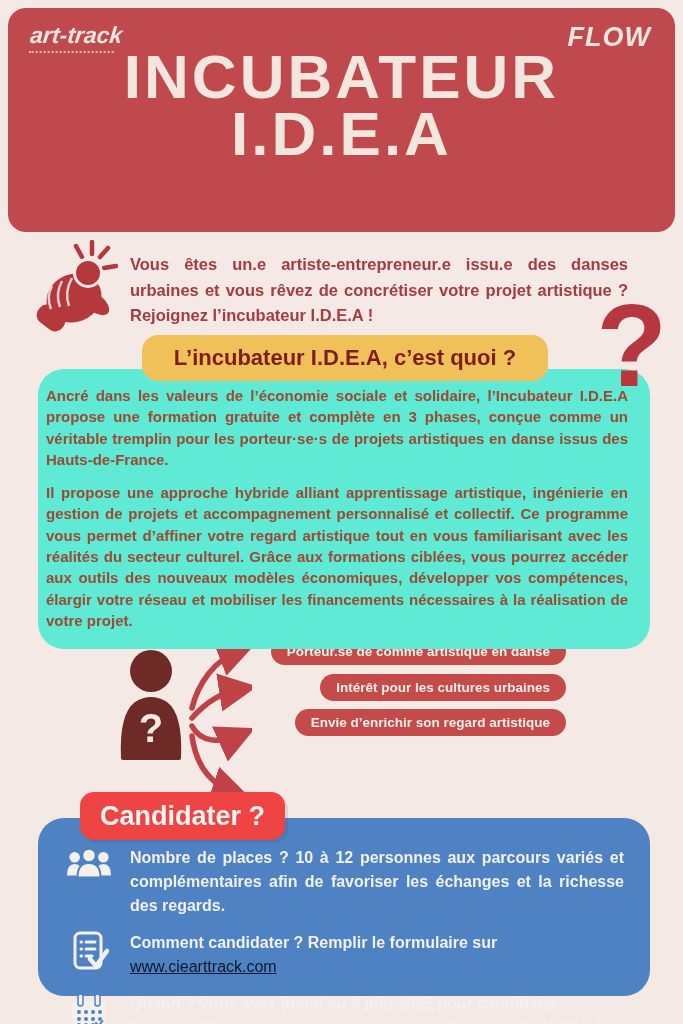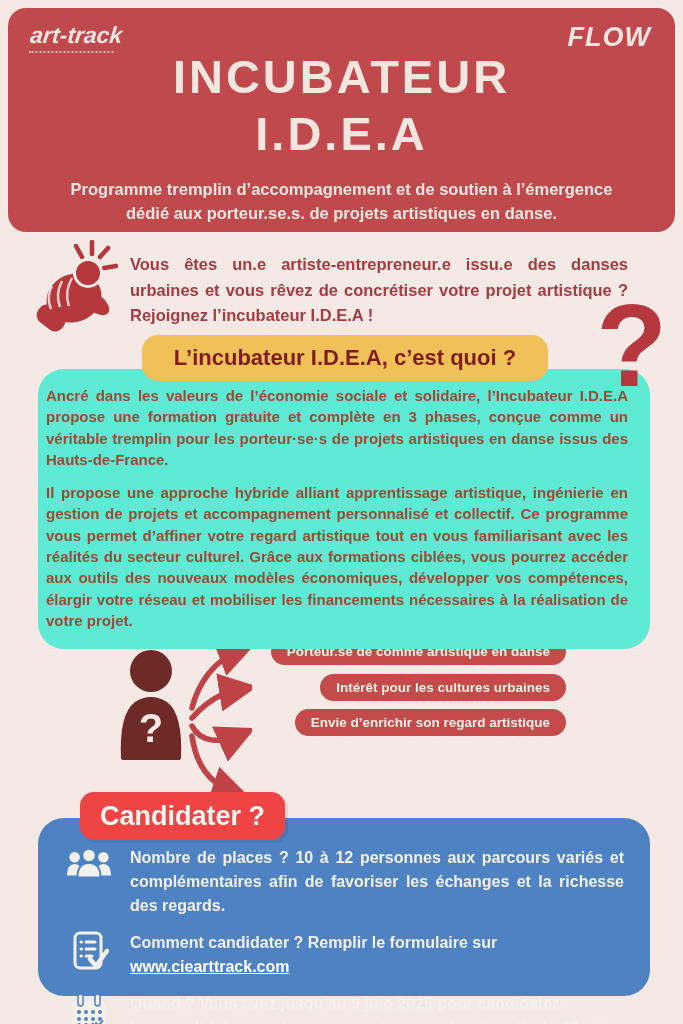--- a/index.html
+++ b/index.html
@@ -20,21 +20,21 @@
   .logo-arttrack .logo-sub{
     display:block;height:3px;margin-top:2px;width:92%;
     border-top:2px dotted rgba(243,230,223,.75);
   }
   .logo-flow{
     position:absolute;right:24px;top:14px;font-size:27px;font-weight:800;
     font-style:italic;letter-spacing:1px;
   }
   .main-title{
     position:absolute;left:0;right:0;top:40px;text-align:center;
-    font-size:47px;line-height:57px;font-weight:800;letter-spacing:3px;
+    font-size:62px;line-height:57px;font-weight:800;letter-spacing:3px;
   }
   .header-subtitle{
     position:absolute;left:0;right:0;top:170px;padding:0 48px;
     text-align:center;font-size:16.5px;font-weight:700;line-height:1.45;
   }
   
   #finger{position:absolute;left:36px;top:240px;}
   #intro-text{
     position:absolute;left:130px;top:252px;width:498px;
     color:#a43c40;font-size:16.5px;font-weight:700;line-height:1.55;
@@ -95,38 +95,37 @@
     padding:28px 26px 0 28px;
   }
   .apply-row{display:flex;gap:18px;align-items:flex-start;margin-bottom:13px;}
   .apply-icon{flex:0 0 46px;display:flex;justify-content:center;}
   .apply-text{
     flex:1;color:#f4f1ed;font-size:16px;font-weight:600;line-height:1.5;
   }
   .apply-text.justify{text-align:justify;}
   .b{font-weight:800;}
   .u{text-decoration:underline;}
-  a.link{color:#ffffff;font-weight:700;}
+  a.link{color:#0f172a;font-weight:400;}
 </style>
 </head>
 <body>
 
 <div id="poster">
 
   <div id="header">
     <div class="logo-arttrack">
       <span>art-track</span>
       <span class="logo-sub"></span>
     </div>
     <div class="logo-flow">FLOW</div>
     <div class="main-title">
       <div>INCUBATEUR</div>
       <div>I.D.E.A</div>
     </div>
-    <div class="header-subtitle">Programme tremplin d’accompagnement et de soutien à l’émergence dédié aux porteur.se.s. de projets artistiques en danse.</div>
   </div>
 
   <svg id="finger" width="94" height="98" viewBox="0 0 94 98">
     <g stroke="#b5383c" stroke-width="4.5" stroke-linecap="round">
       <line x1="40" y1="6" x2="46" y2="17"></line>
       <line x1="56" y1="2" x2="56" y2="14"></line>
       <line x1="72" y1="8" x2="64" y2="17"></line>
       <line x1="80" y1="26" x2="68" y2="28"></line>
     </g>
     <ellipse cx="38" cy="58" rx="28" ry="24" transform="rotate(-22 38 58)" fill="#b5383c"></ellipse>

